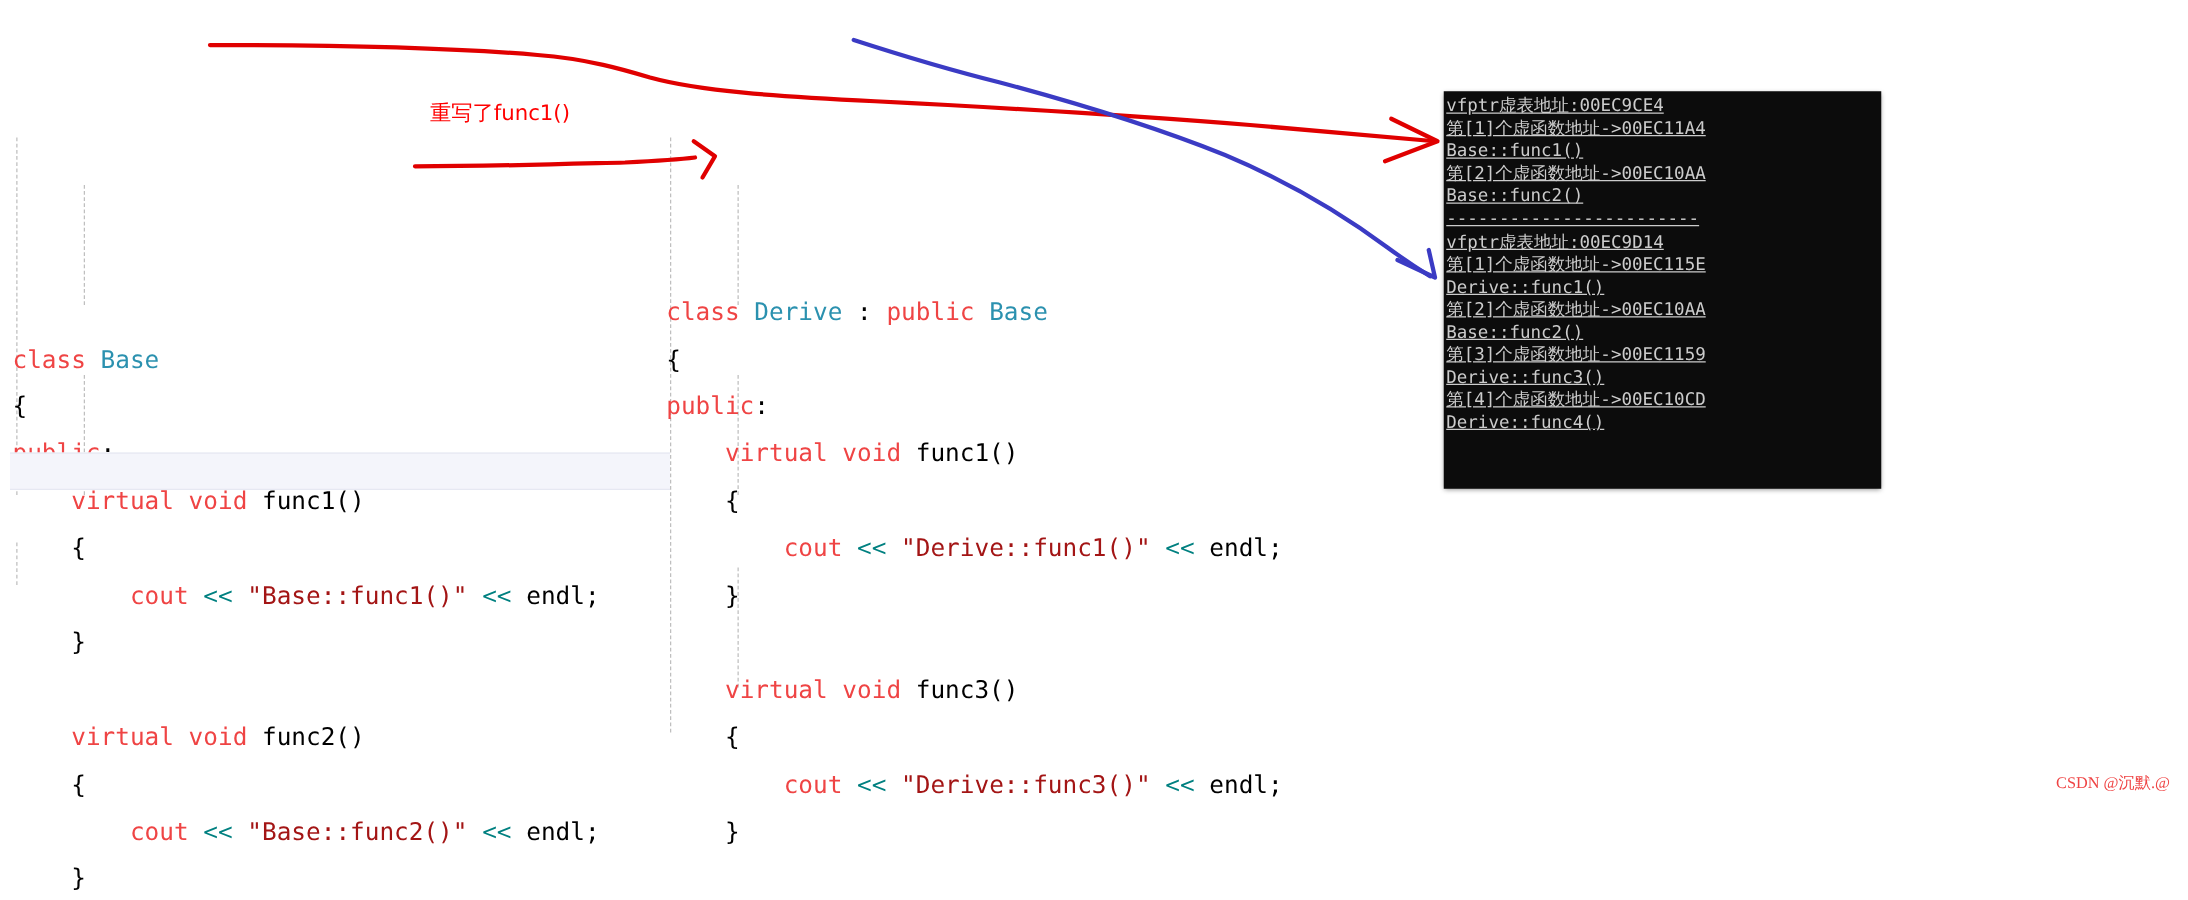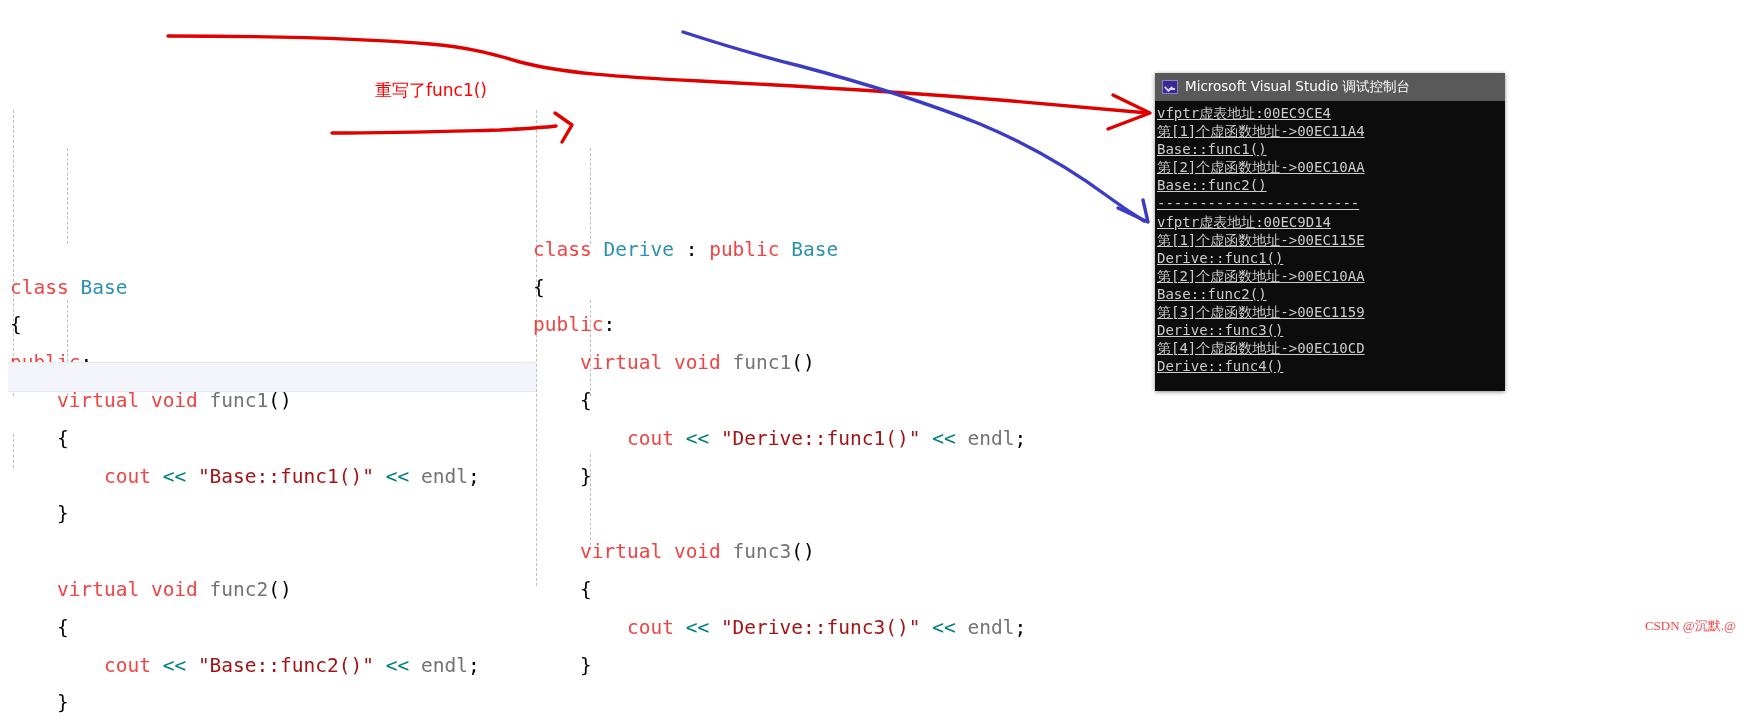--- a/index.html
+++ b/index.html
@@ -25,21 +25,21 @@
     color: #000000;
   }
   #base-pane  { left: 10px;  top: 4px; }
   #derive-pane{ left: 533px; top: 4px; }
 
   .code-line { height: 37.8px; position: relative; }
 
   
   .k   { color: #ef4444; }            
   .typ { color: #2b91af; text-align: right; }            
-  .fn  { color: #737373; }            
+  .fn  { color: #000000; }            
   .str { color: #a31515; }            
   .op  { color: #008080; }            
   .pl  { color: #000000; }            
 
   
   .guide {
     position: absolute;
     width: 0;
     border-left: 1px dashed #bfbfbf;
   }
@@ -49,21 +49,21 @@
     position: absolute;
     background: #f4f5fb;
     border-top: 1px solid #e6e8f2;
     border-bottom: 1px solid #e6e8f2;
     pointer-events: none;
   }
 
   
   #annotation-note {
     position: absolute;
-    left: 375px;
+    left: 344px;
     top: 79px;
     color: #ff0000;
     font-family: "DejaVu Sans", sans-serif;
     font-size: 17px;
     white-space: nowrap;
   }
 
   
   #arrow-overlay {
     position: absolute;
@@ -175,20 +175,16 @@
 
   <path d="M332,133 C400,133 460,131 500,130 C520,129 540,128 556,126" fill="none" stroke="#e00000" stroke-width="3.4" stroke-linecap="round" stroke-linejoin="round"></path>
   <path d="M555,113 L572,125 L562,142" fill="none" stroke="#e00000" stroke-width="3.4" stroke-linecap="round" stroke-linejoin="round"></path>
 
   <path d="M683,32 C720,44 760,56 800,66 C860,82 920,100 980,124
            C1030,145 1075,172 1110,198 C1125,209 1136,216 1144,221" fill="none" stroke="#3b3bc4" stroke-width="3.4" stroke-linecap="round" stroke-linejoin="round"></path>
   <path d="M1118,208 L1148,222 L1143,200" fill="none" stroke="#3b3bc4" stroke-width="3.4" stroke-linecap="round" stroke-linejoin="round"></path>
 </svg>
 
 <div id="console-window">
-  <div id="console-titlebar">
-    <div id="console-app-icon"></div>
-    <div id="console-title-text">Microsoft Visual Studio 调试控制台</div>
-  </div>
   <div id="console-body"><div class="console-line">vfptr虚表地址:00EC9CE4</div><div class="console-line">第[1]个虚函数地址-&gt;00EC11A4</div><div class="console-line">Base::func1()</div><div class="console-line">第[2]个虚函数地址-&gt;00EC10AA</div><div class="console-line">Base::func2()</div><div class="console-line">------------------------</div><div class="console-line">vfptr虚表地址:00EC9D14</div><div class="console-line">第[1]个虚函数地址-&gt;00EC115E</div><div class="console-line">Derive::func1()</div><div class="console-line">第[2]个虚函数地址-&gt;00EC10AA</div><div class="console-line">Base::func2()</div><div class="console-line">第[3]个虚函数地址-&gt;00EC1159</div><div class="console-line">Derive::func3()</div><div class="console-line">第[4]个虚函数地址-&gt;00EC10CD</div><div class="console-line">Derive::func4()</div></div>
 </div>
 
 <div id="watermark">CSDN @沉默.@</div>
 
 </body></html>

